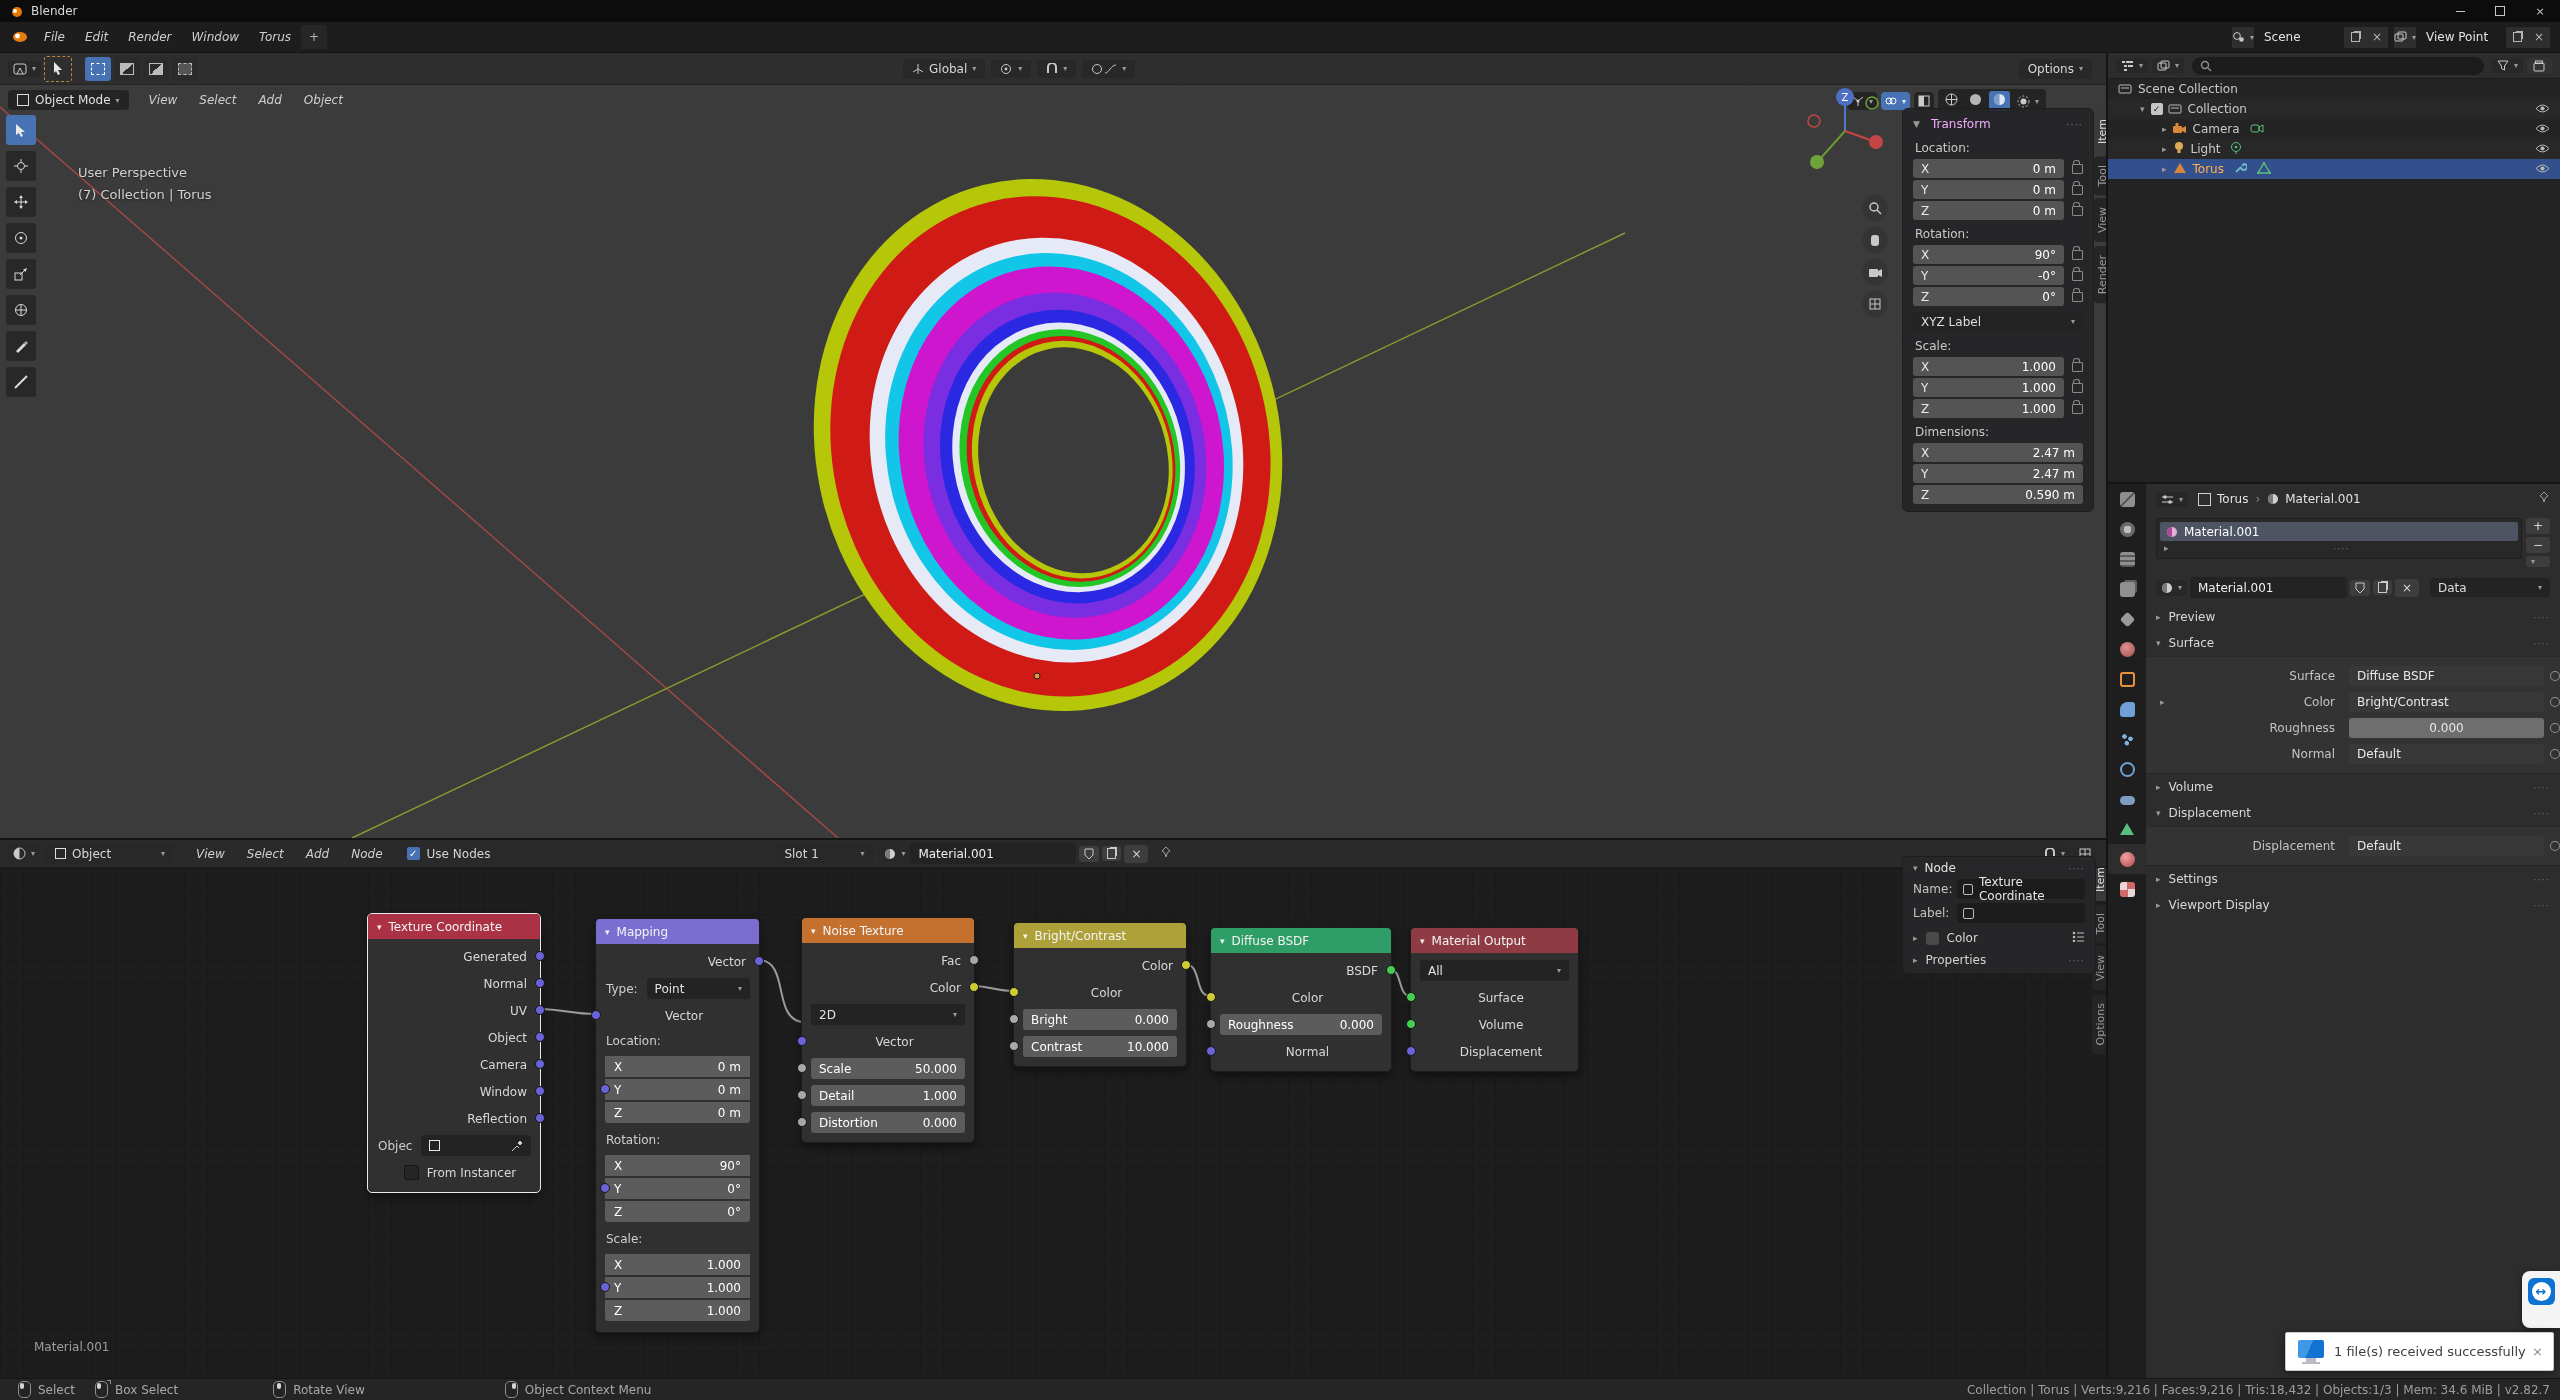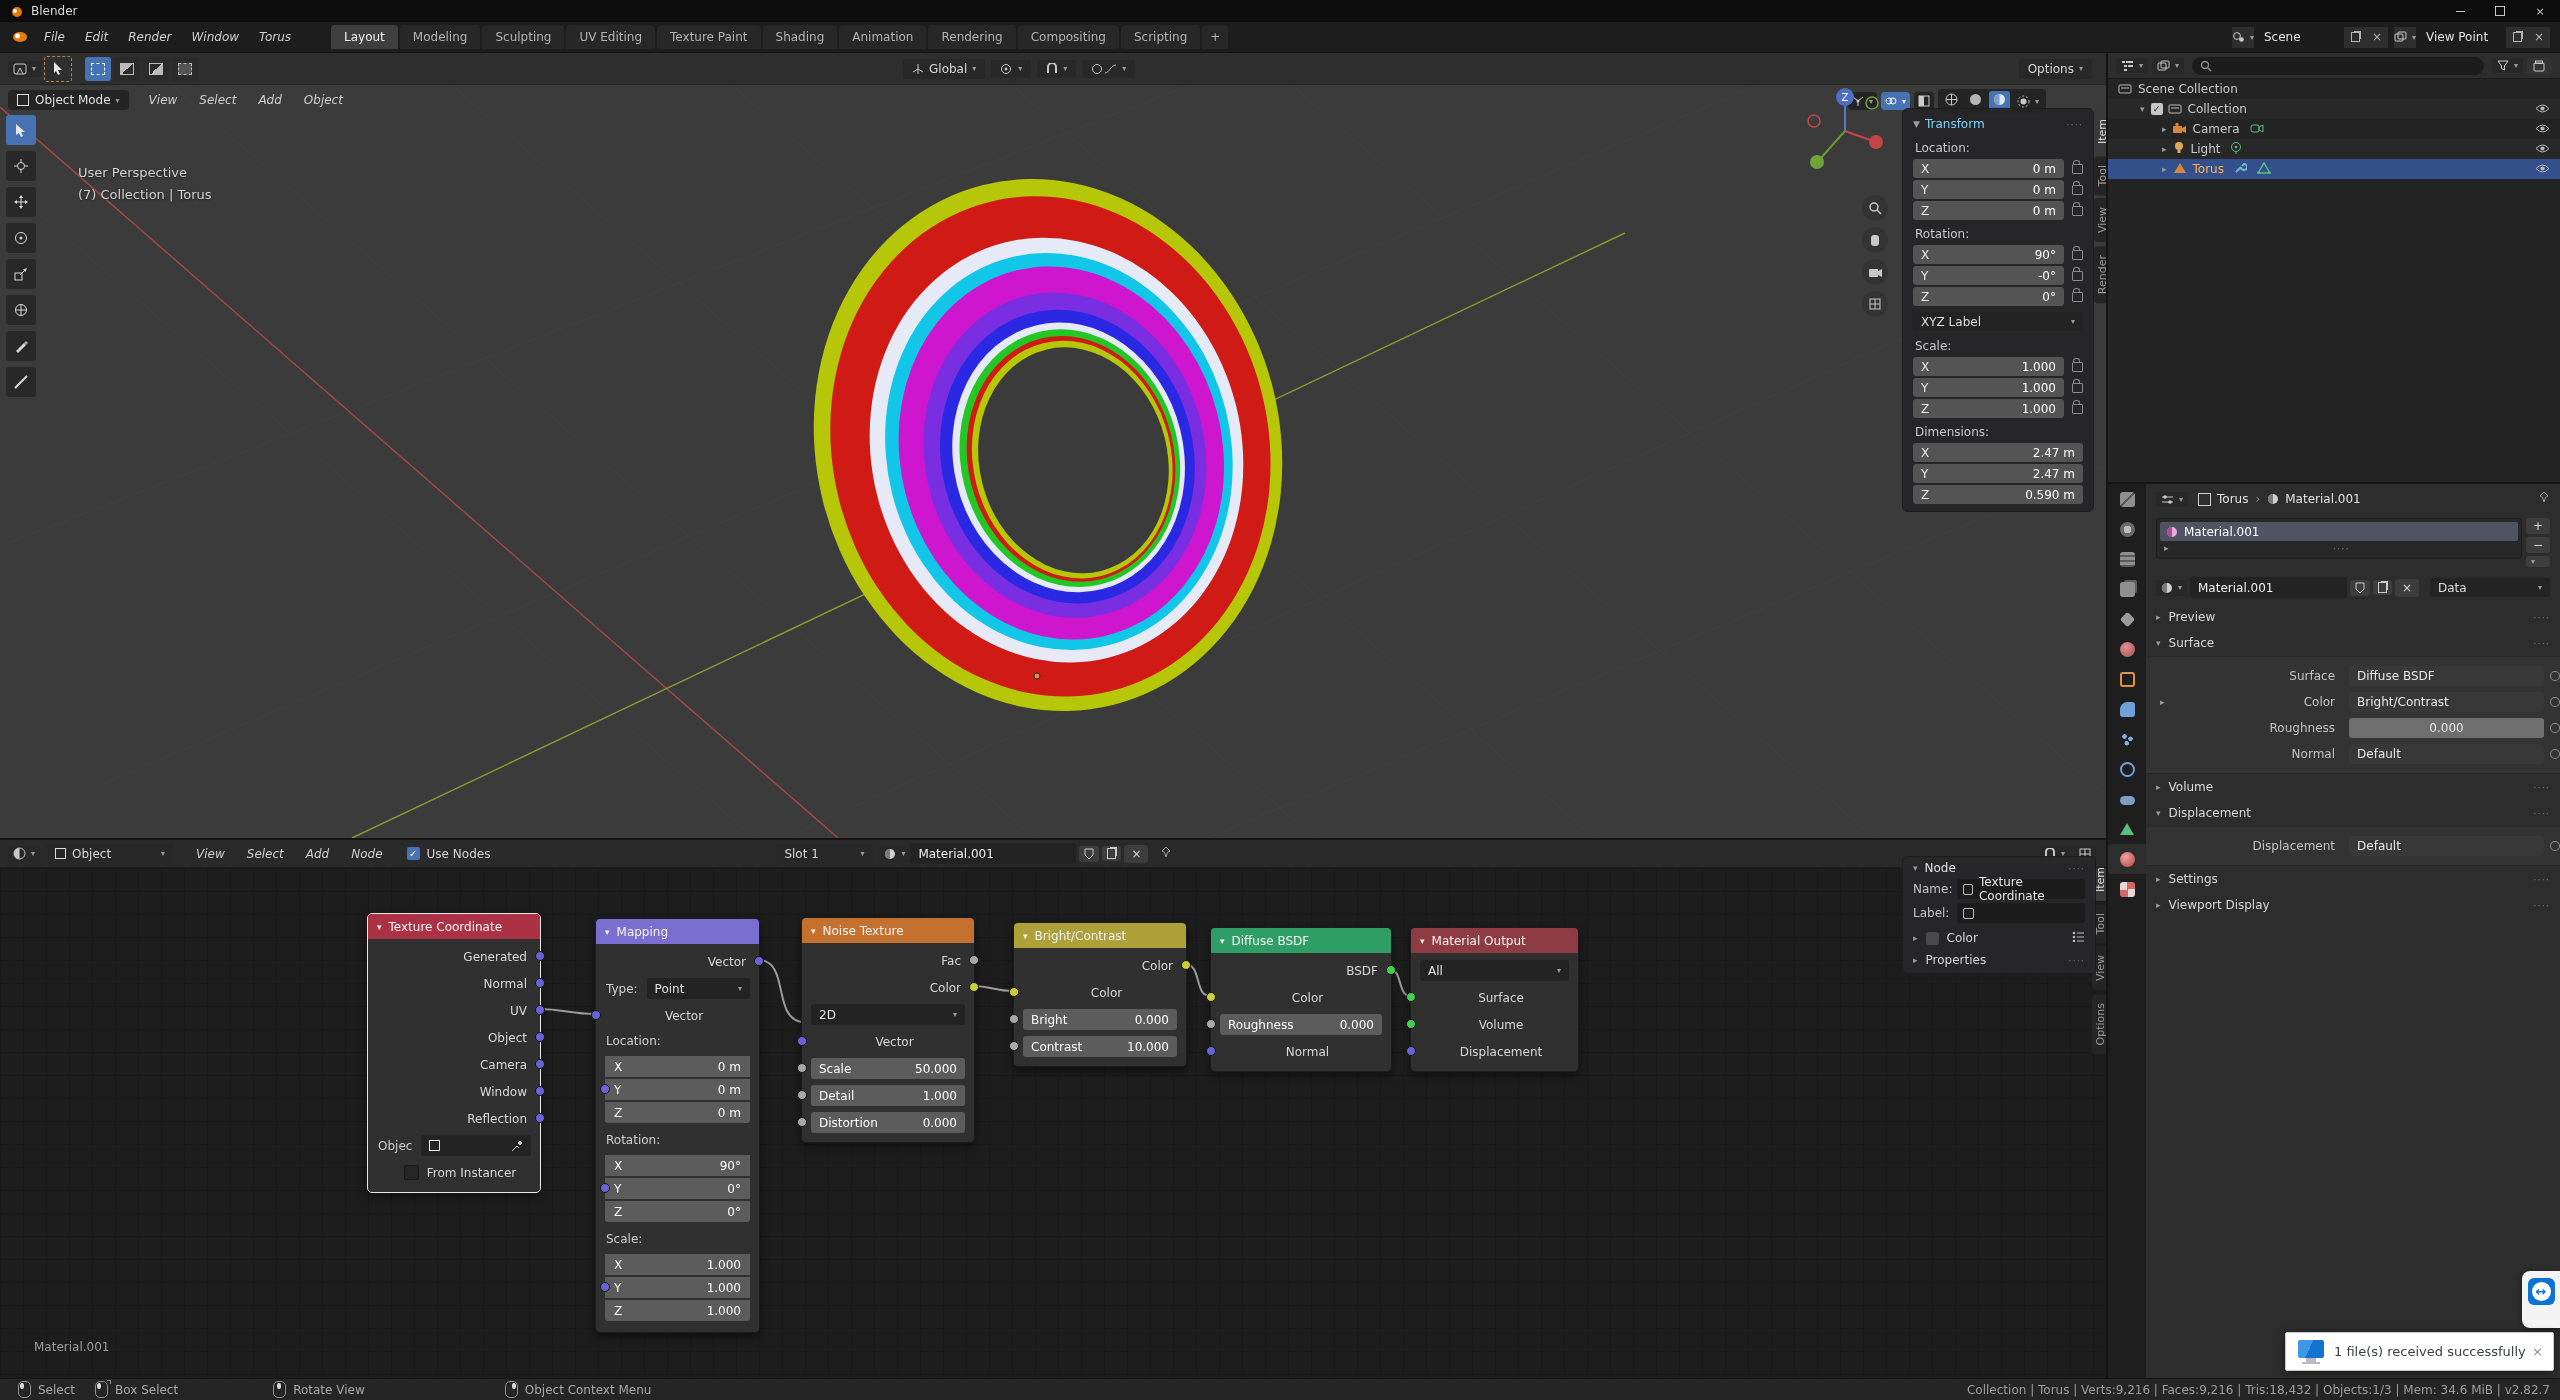--- a/index.html
+++ b/index.html
@@ -139,32 +139,20 @@
   <svg width="18" height="14" style="margin:0 6px 0 10px">
       <ellipse cx="10" cy="7" rx="7" ry="5" fill="#e87d0d"></ellipse>
       <circle cx="7.5" cy="6" r="2.4" fill="#fff"></circle>
     </svg>
   <div id="main-menus" class="flex">
       <div class="menu-item">File</div>
       <div class="menu-item">Edit</div>
       <div class="menu-item">Render</div>
       <div class="menu-item">Window</div>
       <div class="menu-item">Torus</div>
-    </div>
-  <div id="workspace-tabs" class="flex" style="margin-left:30px">
-      <div class="wtab active">Layout</div>
-      <div class="wtab">Modeling</div>
-      <div class="wtab">Sculpting</div>
-      <div class="wtab">UV Editing</div>
-      <div class="wtab">Texture Paint</div>
-      <div class="wtab">Shading</div>
-      <div class="wtab">Animation</div>
-      <div class="wtab">Rendering</div>
-      <div class="wtab">Compositing</div>
-      <div class="wtab">Scripting</div>
     </div>
   <div class="wtab" style="padding:5px 8px">+</div>
   <span style="flex:1"></span>
   <div class="idsel">
     <div class="sq-btn">
         <svg width="13" height="12">
           <circle cx="5" cy="5" r="3.4" fill="none" stroke="#c9c9c9"></circle>
           <circle cx="9.5" cy="8.5" r="2.3" fill="#c9c9c9"></circle>
         </svg>
         <span class="dd-arrow">▾</span>
@@ -446,21 +434,21 @@
           <rect x="2" y="2" width="10" height="10" fill="none" stroke="#c9c9c9"></rect>
           <line x1="2" y1="7" x2="12" y2="7" stroke="#c9c9c9"></line>
           <line x1="7" y1="2" x2="7" y2="12" stroke="#c9c9c9"></line>
         </svg>
       </div>
   </div>
 
   <div id="transform-panel" class="abs" style="left:1902px;top:55px;width:192px">
     <div class="flex" style="padding:2px 10px 4px">
       <span class="car">▼</span>
-        <span style="margin-left:5px;color:#7dd3fc">Transform</span>
+        <span style="margin-left:11px;color:#f0abfc">Transform</span>
       <span class="grip" style="margin-left:auto">····</span>
     </div>
     <div id="tp-body">
         <div class="tp-sec-label">Location:</div>
         <div class="tp-row">
           <div class="fld">
             <span class="axlbl">X</span>
             <span class="v">0 m</span>
           </div>
           <div class="lock"></div>

